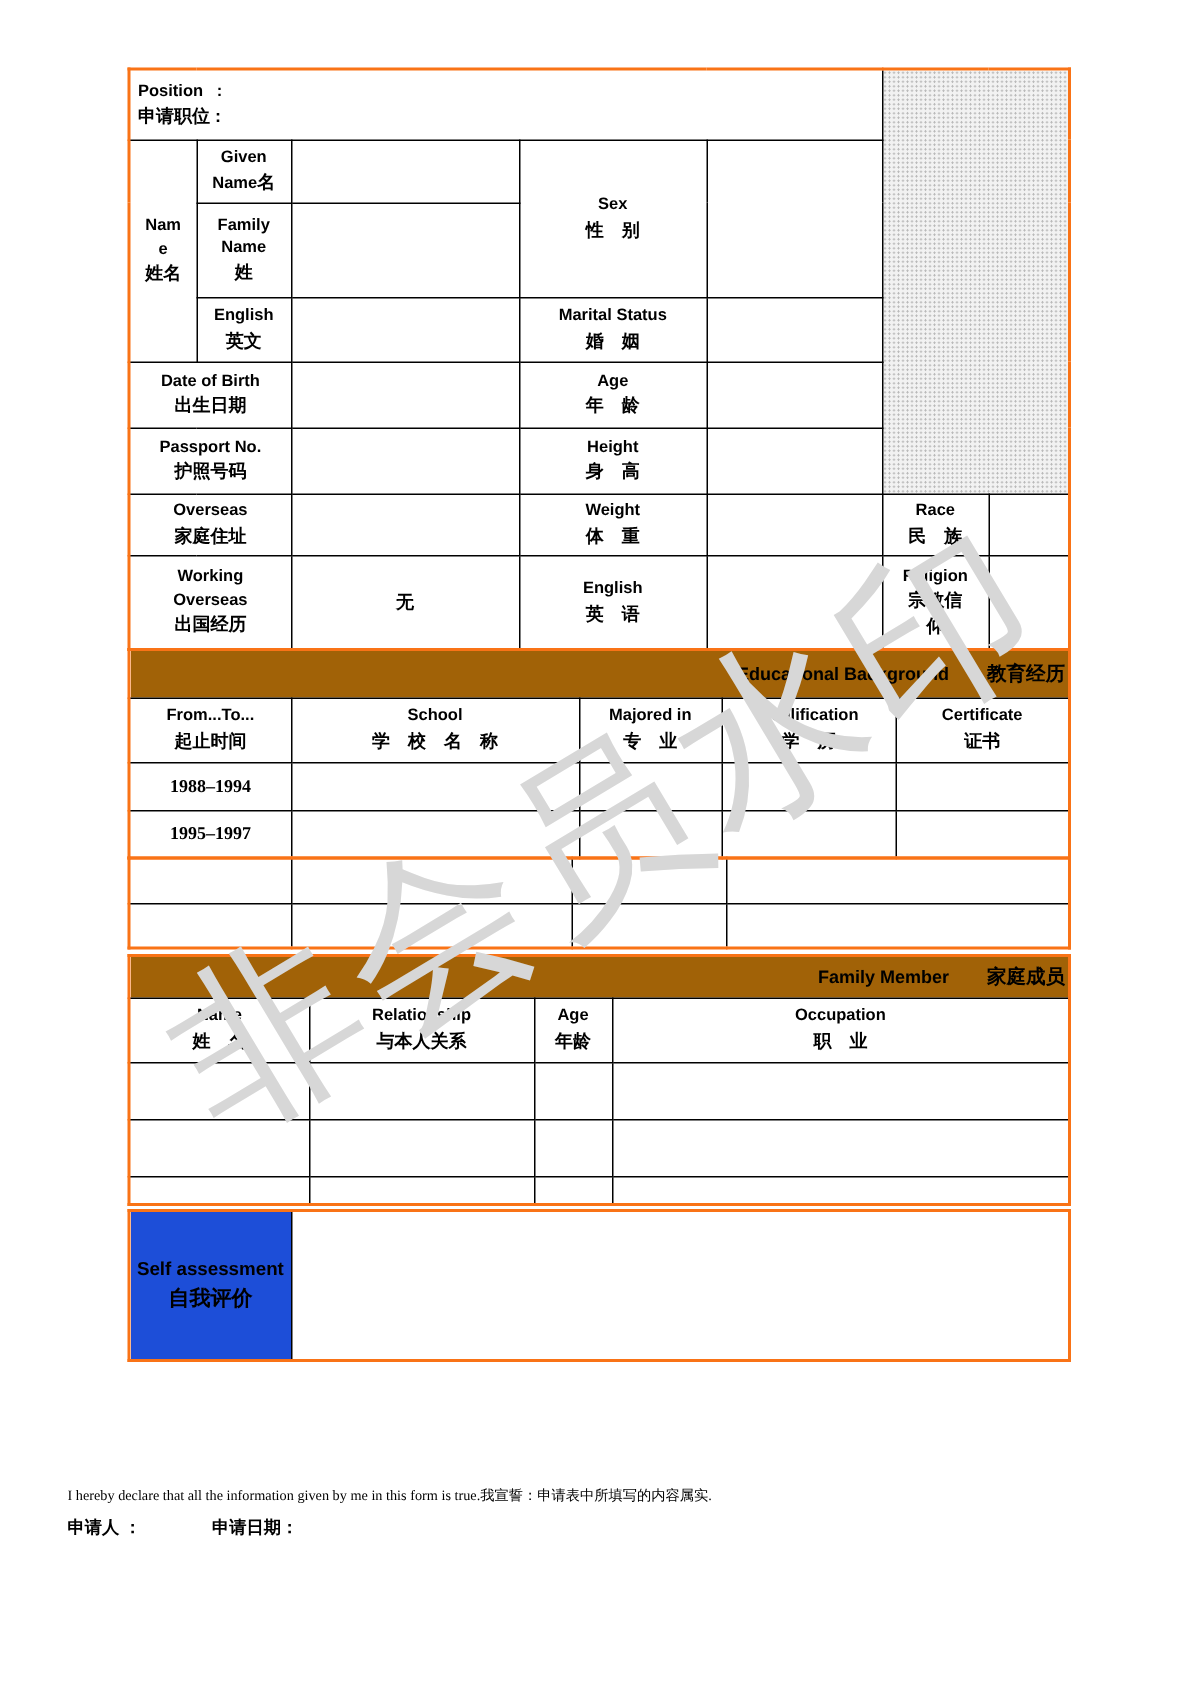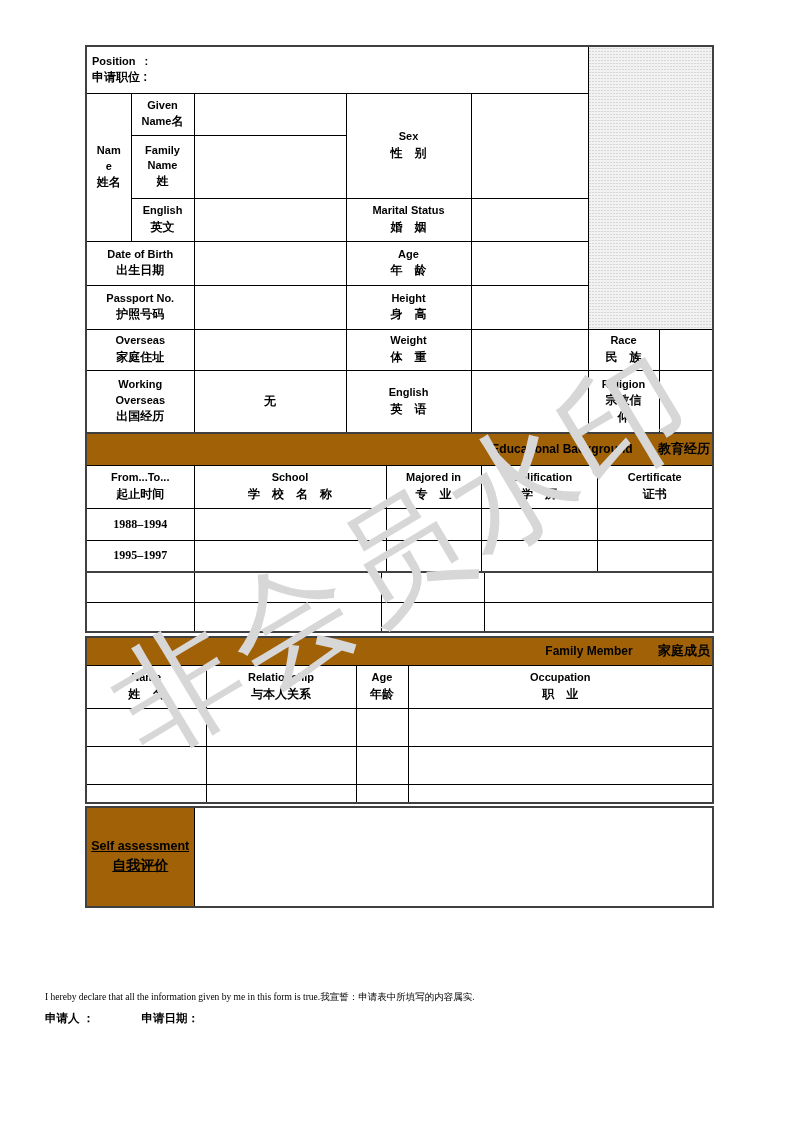--- a/index.html
+++ b/index.html
@@ -1,37 +1,37 @@
 <!DOCTYPE html>
 <html><head>
 <meta charset="utf-8">
 <style>
   html,body{margin:0;padding:0;background:#ffffff;}
   .page{position:relative;width:793px;height:1122px;background:#fff;overflow:hidden;
         font-family:"Liberation Sans",sans-serif;color:#000;}
   .form{position:absolute;left:85px;top:45px;width:627px;}
-  table{border-collapse:collapse;table-layout:fixed;width:627px;border:2px solid #404040;}
+  table{border-collapse:collapse;table-layout:fixed;width:627px;border:2px solid #f97316;}
   td{border:1px solid #000;padding:1px 2px;text-align:center;vertical-align:middle;
      font-size:11px;font-weight:bold;line-height:1.4;overflow:hidden;}
   .en{display:block;}
   .zh{display:block;font-size:12px;}
   .inlinezh .en,.inlinezh .zh{display:inline;}
   .pos{text-align:left;padding-left:5px;}
   .pos .en{white-space:pre;}
   .bar{background:#a16207;text-align:right;padding-left:7px;font-size:12px;}
   .bar .en{display:inline;}
   .bar .zh{display:inline;margin-left:22px;font-size:13px;}
   .photo{background-color:#f2f2f2;
          background-image:radial-gradient(#b9b9b9 28%,rgba(0,0,0,0) 32%);
          background-size:3px 3px;}
   .year{font-family:"Liberation Serif",serif;font-size:12px;}
   .nameL .en{word-break:break-all;max-width:27px;margin:0 auto;}
   .wrapEn .en{max-width:76px;margin:0 auto;}
   .wrapZh .zh{max-width:42px;margin:0 auto;}
-  .selfL{background:#a16207;text-decoration:underline;}
+  .selfL{background:#1d4ed8;}
   .selfL .en{font-size:12.5px;}
   .selfL .zh{font-size:14px;}
   .t2,.t3{margin-top:-2px;}
   .t4{margin-top:3px;}
   .t5{margin-top:2px;}
   .watermark{position:absolute;left:150px;top:385px;width:510px;height:340px;
              display:flex;align-items:center;justify-content:center;pointer-events:none;z-index:10;}
   .watermark span{transform:rotate(-31deg);font-size:124px;letter-spacing:6px;font-weight:400;
                   color:#d7d7d7;white-space:nowrap;mix-blend-mode:multiply;
                   font-family:"DejaVu Sans",sans-serif;}

